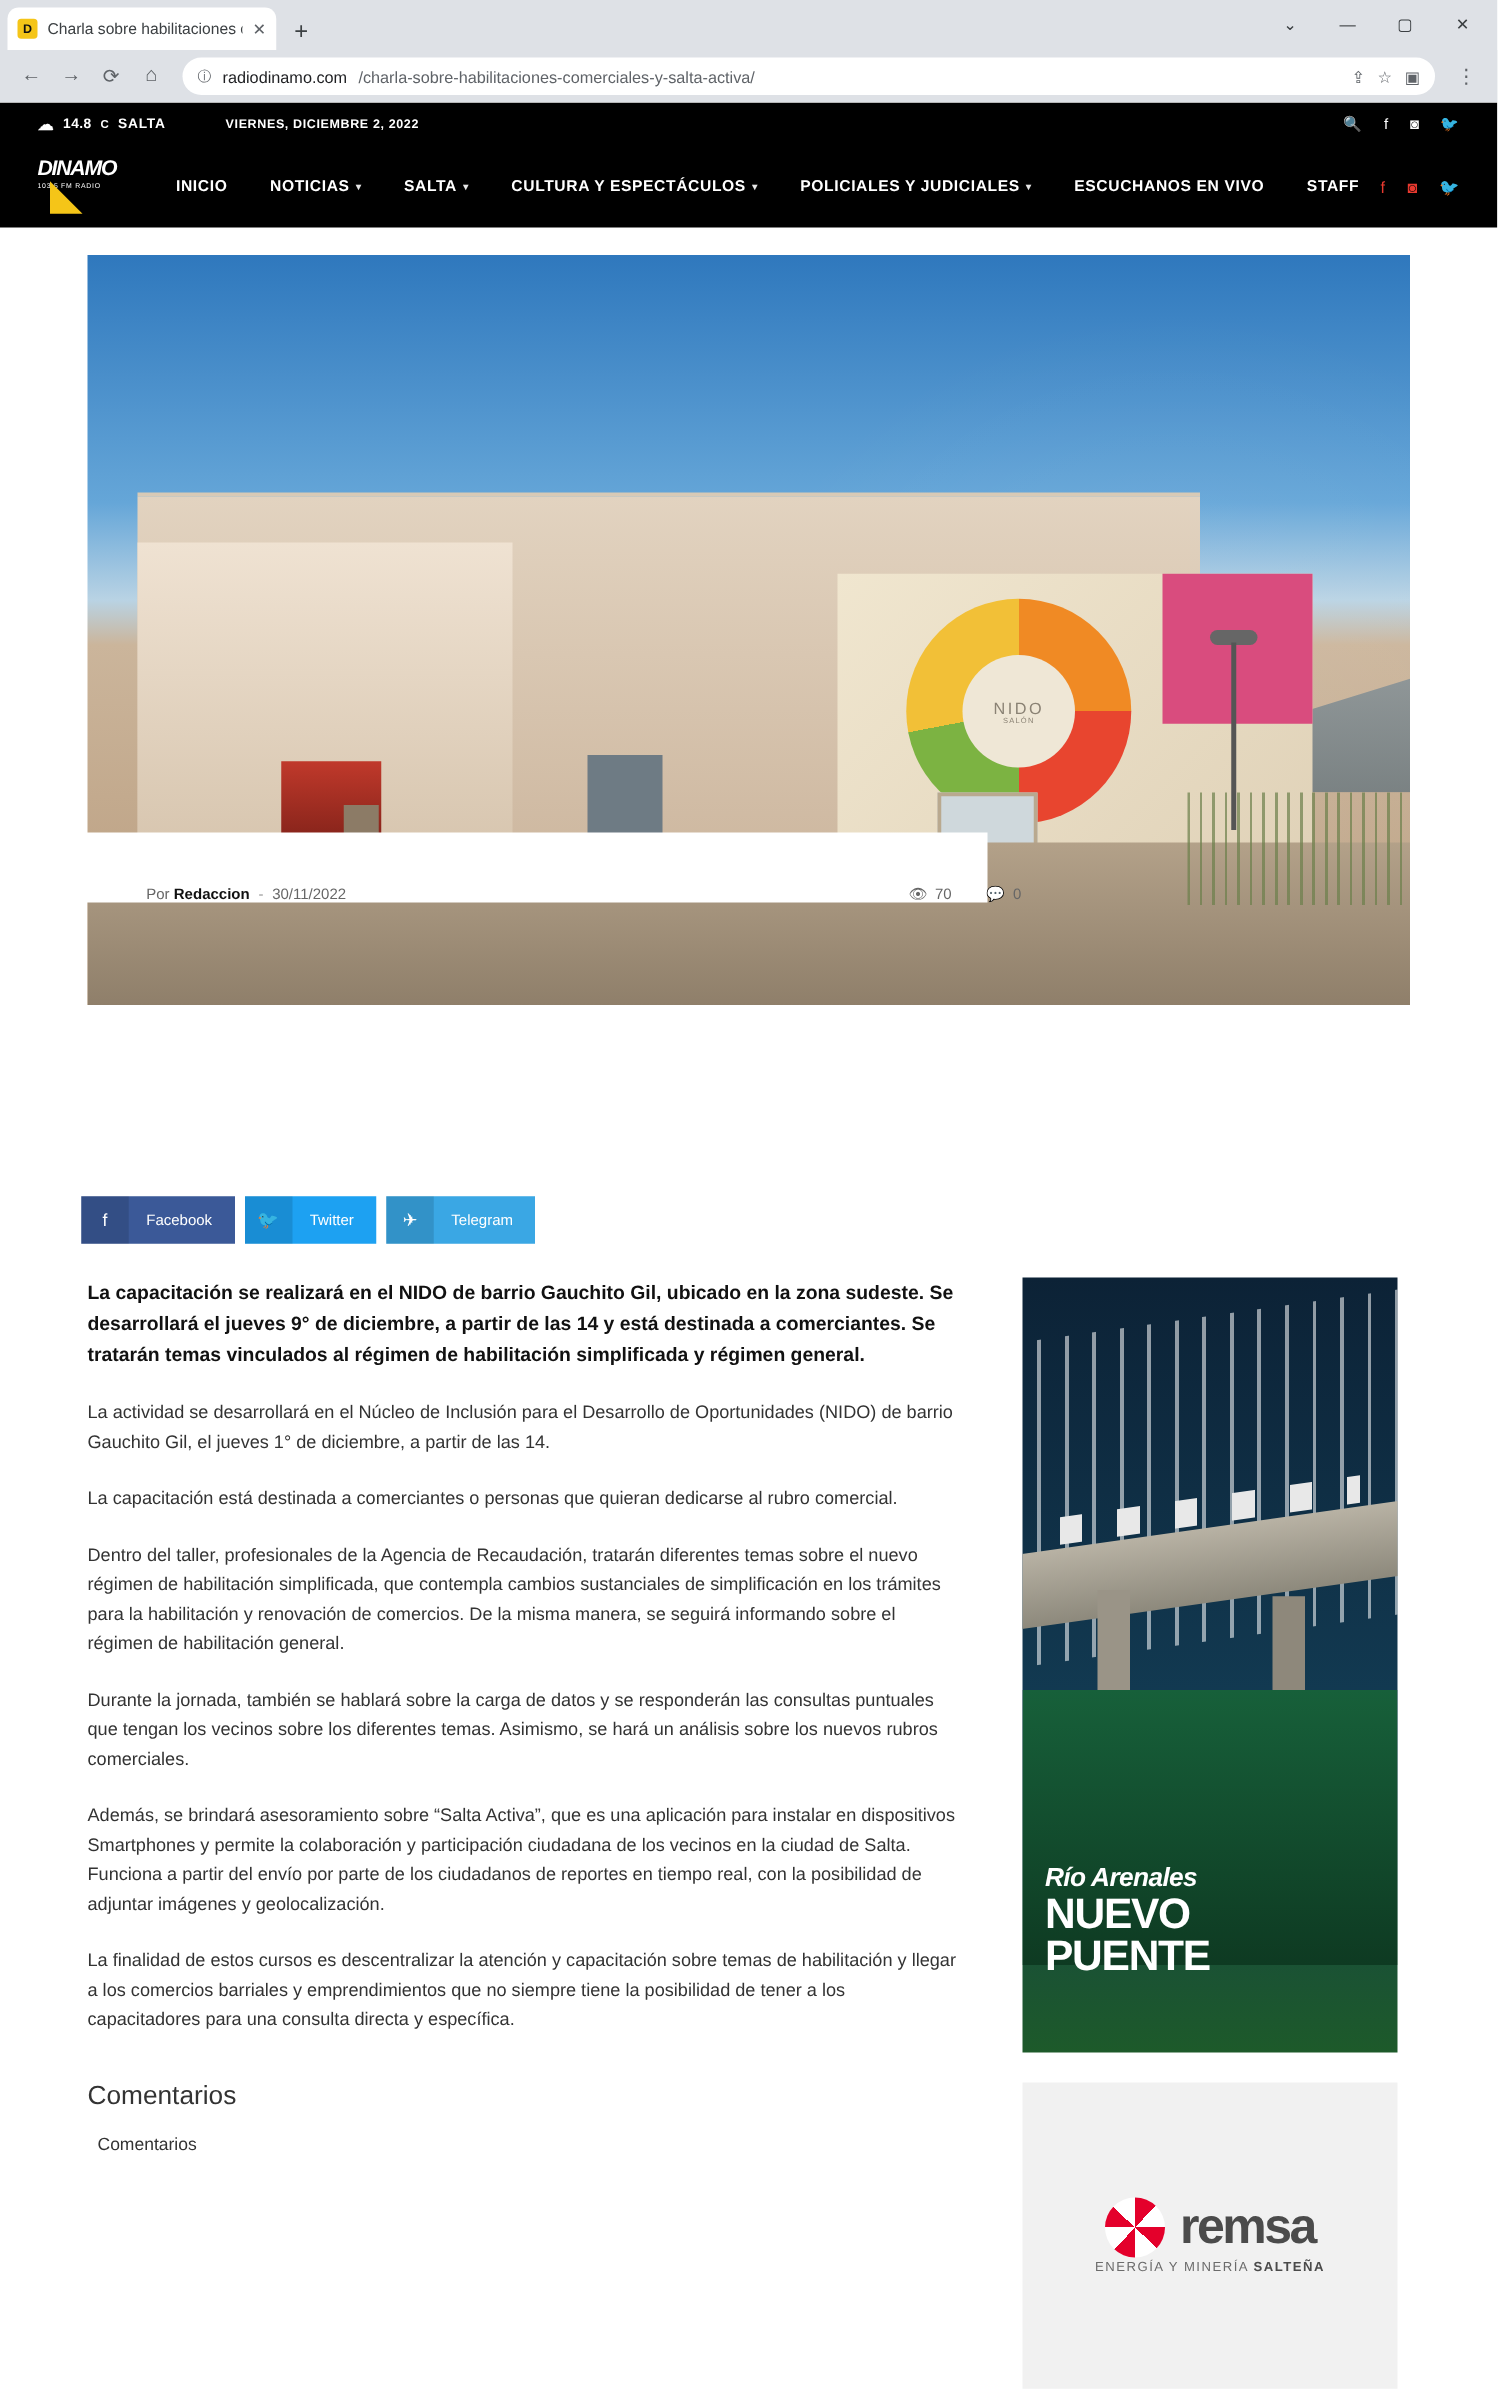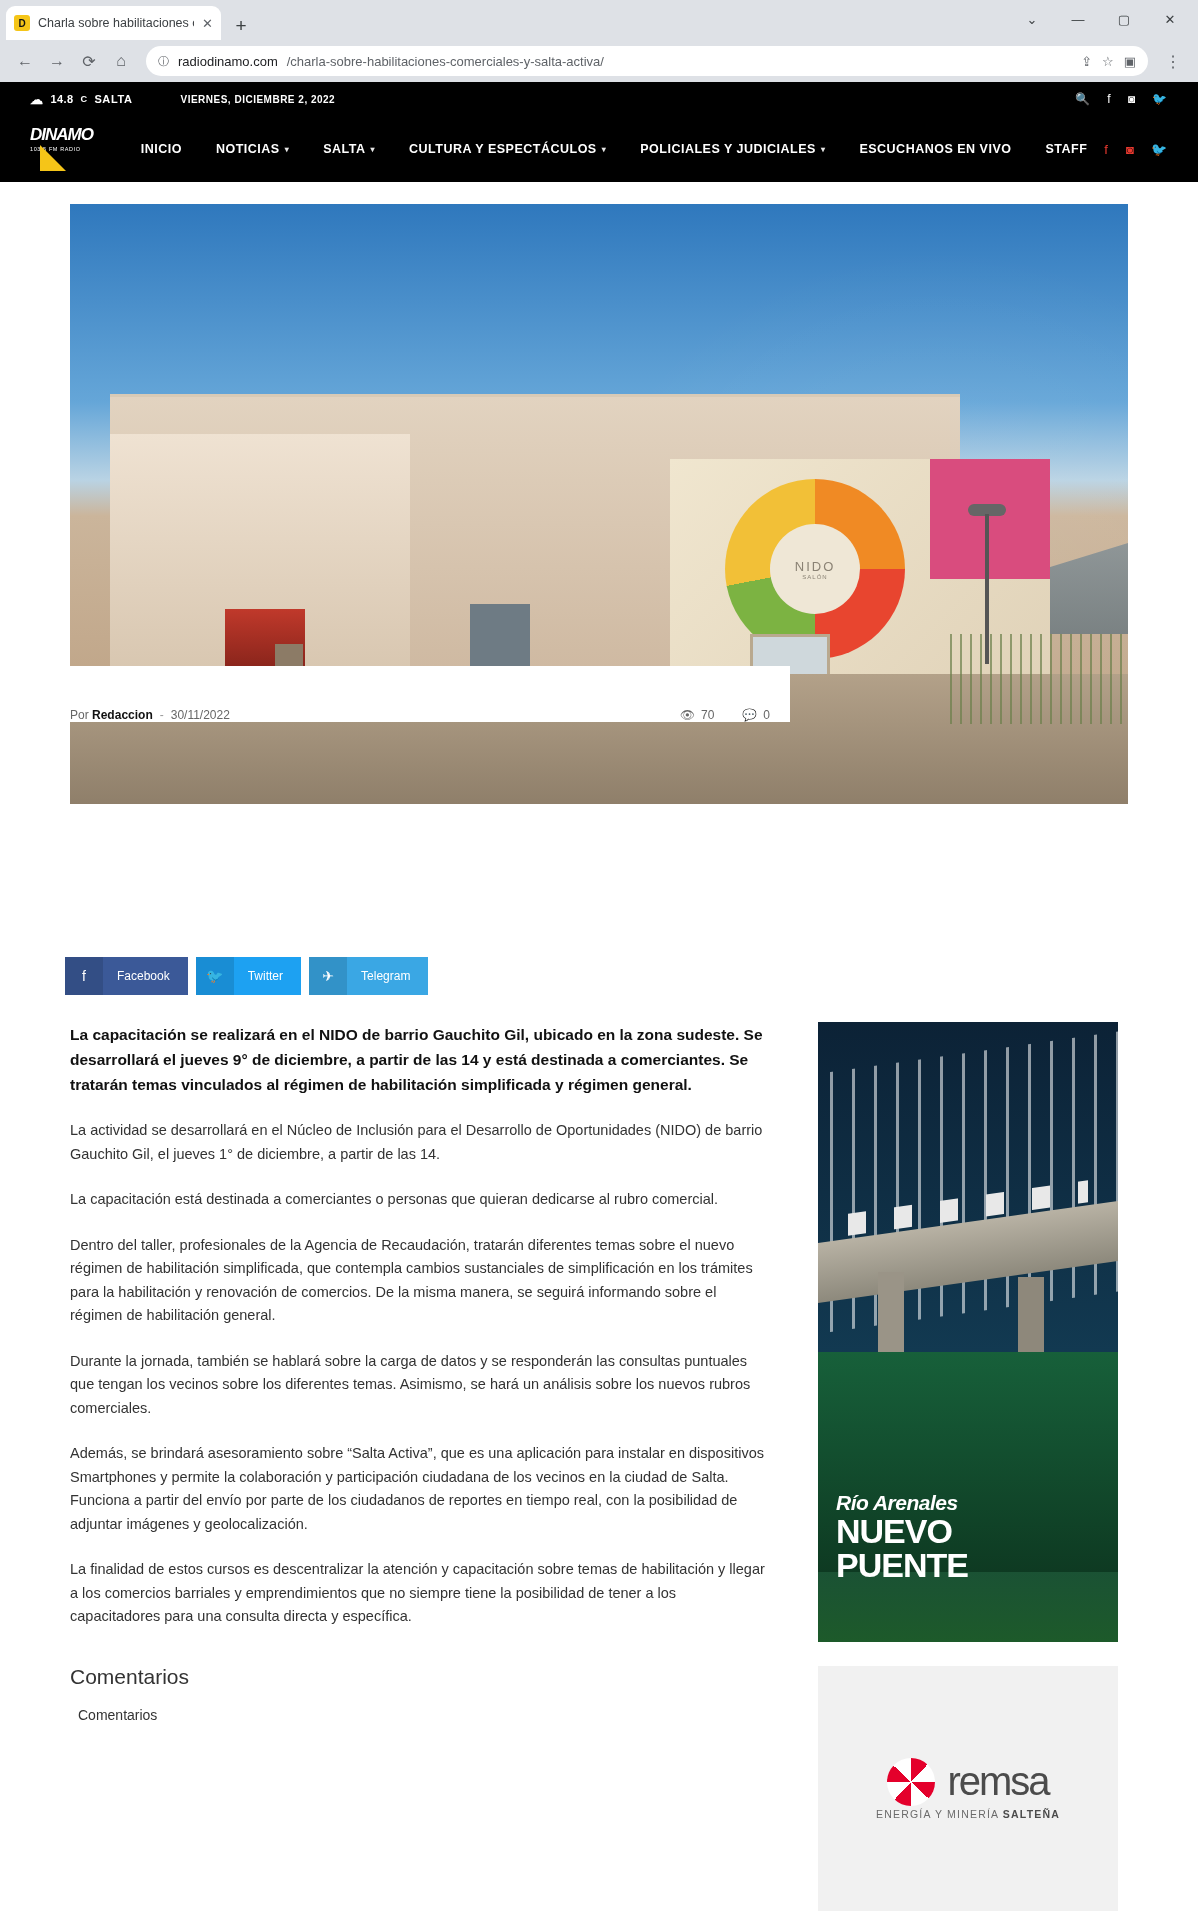--- a/index.html
+++ b/index.html
@@ -153,21 +153,21 @@
 
   
   .titlecard {
     position:absolute; left:0; top:584px; width:790px; background:#fff;
     padding:42px 0 0 70px;
   }
   .post-title {
     font-size:35px; line-height:1.22; font-weight:bold; color:#111;
     max-width:700px; margin:0 0 26px 0; letter-spacing:-.2px;
   }
-  .meta-row { display:flex; align-items:center; font-size:12px; color:#666; width:700px; }
+  .meta-row { display:flex; align-items:center; font-size:12px; color:#666; width:700px;margin-left:47px; }
   .meta-row .by { color:#666; }
   .meta-row .author { color:#111; font-weight:bold; }
   .meta-row .dash { margin:0 7px; color:#999; }
   .meta-right { margin-left:auto; display:flex; align-items:center; gap:28px; color:#666; font-size:12px; }
   .meta-right .ic { display:flex; align-items:center; gap:6px; }
 
   
   .share-row { position:absolute; left:65px; top:875px; display:flex; gap:8px; }
   .share-btn {
     height:38px; display:flex; align-items:center; gap:14px;
@@ -216,21 +216,21 @@
   .ad2 {
     width:300px; height:245px; margin-top:24px; background:#f1f1f1;
     display:flex; flex-direction:column; align-items:center; justify-content:center; gap:2px;
   }
   .ad2 .remsa-row { display:flex; align-items:center; gap:12px; }
   .ad2 .swirl {
     width:48px; height:48px; border-radius:50%;
     background:conic-gradient(#e4002b 0 12%, #fff 12% 25%, #e4002b 25% 37%, #fff 37% 50%,
                               #e4002b 50% 62%, #fff 62% 75%, #e4002b 75% 87%, #fff 87% 100%);
   }
-  .ad2 .remsa { font-size:40px; font-weight:normal; color:#4b4b4b; letter-spacing:-2px; }
+  .ad2 .remsa { font-size:40px; font-weight:bold; color:#4b4b4b; letter-spacing:-2px; }
   .ad2 .remsa-sub { font-size:10.5px; color:#6b6b6b; letter-spacing:1.2px; }
   .ad2 .remsa-sub b { color:#4b4b4b; }
 
   .ad3 { width:300px; height:140px; margin-top:24px; position:relative; overflow:hidden;
          background:linear-gradient(#c9a07a,#8d5f3c); }
   .ad3 .plate { position:absolute; left:55px; top:8px; width:190px; height:120px; border-radius:50%;
                 background:radial-gradient(#fdf6ec,#e6d6c0); }
   .ad3 .cake { position:absolute; left:105px; top:26px; width:90px; height:50px; border-radius:6px;
                background:linear-gradient(#6f4b2f,#3e2a1a); }
 </style>

